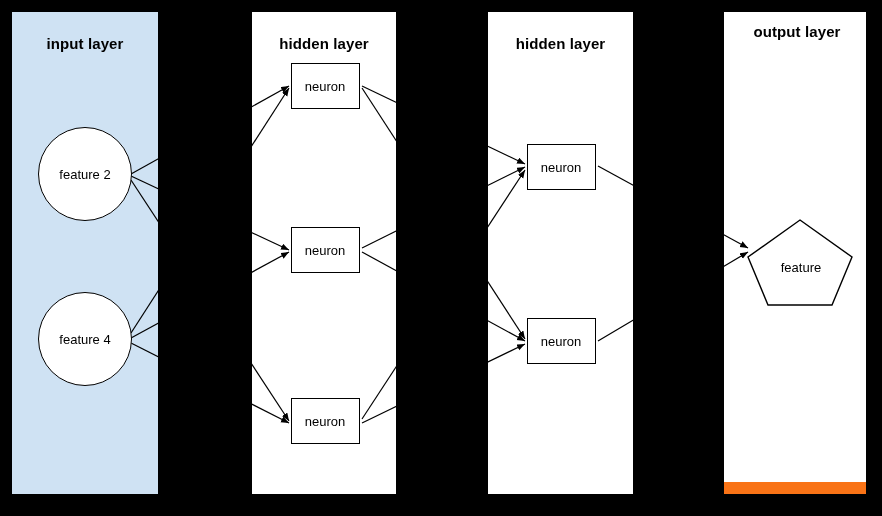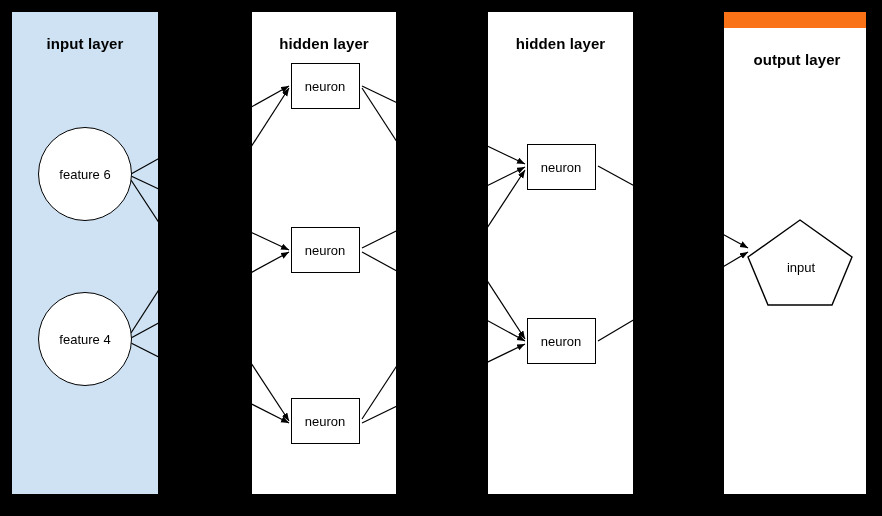--- a/index.html
+++ b/index.html
@@ -75,21 +75,21 @@
   </div>
 
   <div class="layer-panel" style="left:252px; top:12px; width:144px; height:482px; background:#ffffff;">
     <div class="layer-title" style="top:23px;">hidden layer</div>
   </div>
 
   <div class="layer-panel" style="left:488px; top:12px; width:145px; height:482px; background:#ffffff;">
     <div class="layer-title" style="top:23px;">hidden layer</div>
   </div>
 
-  <div class="layer-panel" style="left:724px; top:28px; width:146px; height:482px; background:#ffffff;">
+  <div class="layer-panel" style="left:724px; top:0; width:146px; height:482px; background:#ffffff;">
     <div class="layer-title" style="top:23px;">output layer</div>
   </div>
 
   <svg class="edges" viewBox="0 0 882 516">
     <defs>
       <marker id="arrow" markerWidth="9" markerHeight="9" refX="8" refY="3.2" orient="auto" markerUnits="userSpaceOnUse">
         <path d="M0,0 L8,3.2 L0,6.4 z" fill="#000000"></path>
       </marker>
     </defs>
     <g stroke="#000000" stroke-width="1.2" fill="none" marker-end="url(#arrow)">
@@ -115,21 +115,21 @@
 
   <div class="mask-gap" style="left:0; top:0; width:12px; height:516px;"></div>
   <div class="mask-gap" style="left:158px; top:0; width:94px; height:516px;"></div>
   <div class="mask-gap" style="left:396px; top:0; width:92px; height:516px;"></div>
   <div class="mask-gap" style="left:633px; top:0; width:91px; height:516px;"></div>
   <div class="mask-gap" style="left:870px; top:0; width:12px; height:516px;"></div>
   <div class="mask-gap" style="left:0; top:0; width:882px; height:12px;"></div>
   <div class="mask-gap" style="left:0; top:494px; width:882px; height:22px;"></div>
 
   <div class="shape-circle" style="left:38px; top:127px; width:94px; height:94px;"></div>
-  <div class="node-label" style="left:85px; top:174px;">feature 6</div>
+  <div class="node-label" style="left:85px; top:174px;">feature 2</div>
 
   <div class="shape-circle" style="left:38px; top:292px; width:94px; height:94px;"></div>
   <div class="node-label" style="left:85px; top:339px;">feature 4</div>
 
   <div class="shape-box" style="left:291px; top:63px; width:69px; height:46px;"></div>
   <div class="node-label" style="left:325px; top:86px;">neuron</div>
 
   <div class="shape-box" style="left:291px; top:227px; width:69px; height:46px;"></div>
   <div class="node-label" style="left:325px; top:250px;">neuron</div>
 
@@ -138,15 +138,15 @@
 
   <div class="shape-box" style="left:527px; top:144px; width:69px; height:46px;"></div>
   <div class="node-label" style="left:561px; top:167px;">neuron</div>
 
   <div class="shape-box" style="left:527px; top:318px; width:69px; height:46px;"></div>
   <div class="node-label" style="left:561px; top:341px;">neuron</div>
 
   <svg style="position:absolute; left:746px; top:219px; width:108px; height:90px;">
     <polygon points="54,1 106,38 86,86 22,86 2,38" fill="#ffffff" stroke="#000000" stroke-width="1.4"></polygon>
   </svg>
-  <div class="node-label" style="left:801px; top:267px;">input</div>
+  <div class="node-label" style="left:801px; top:267px;">feature</div>
 
 </div>
 
 </body></html>

